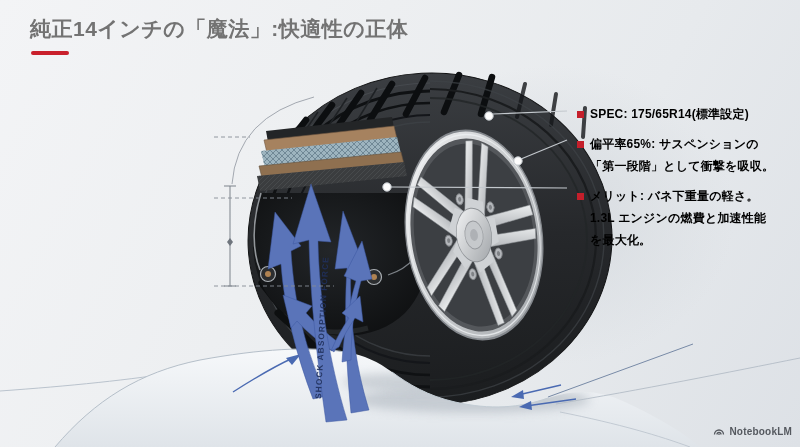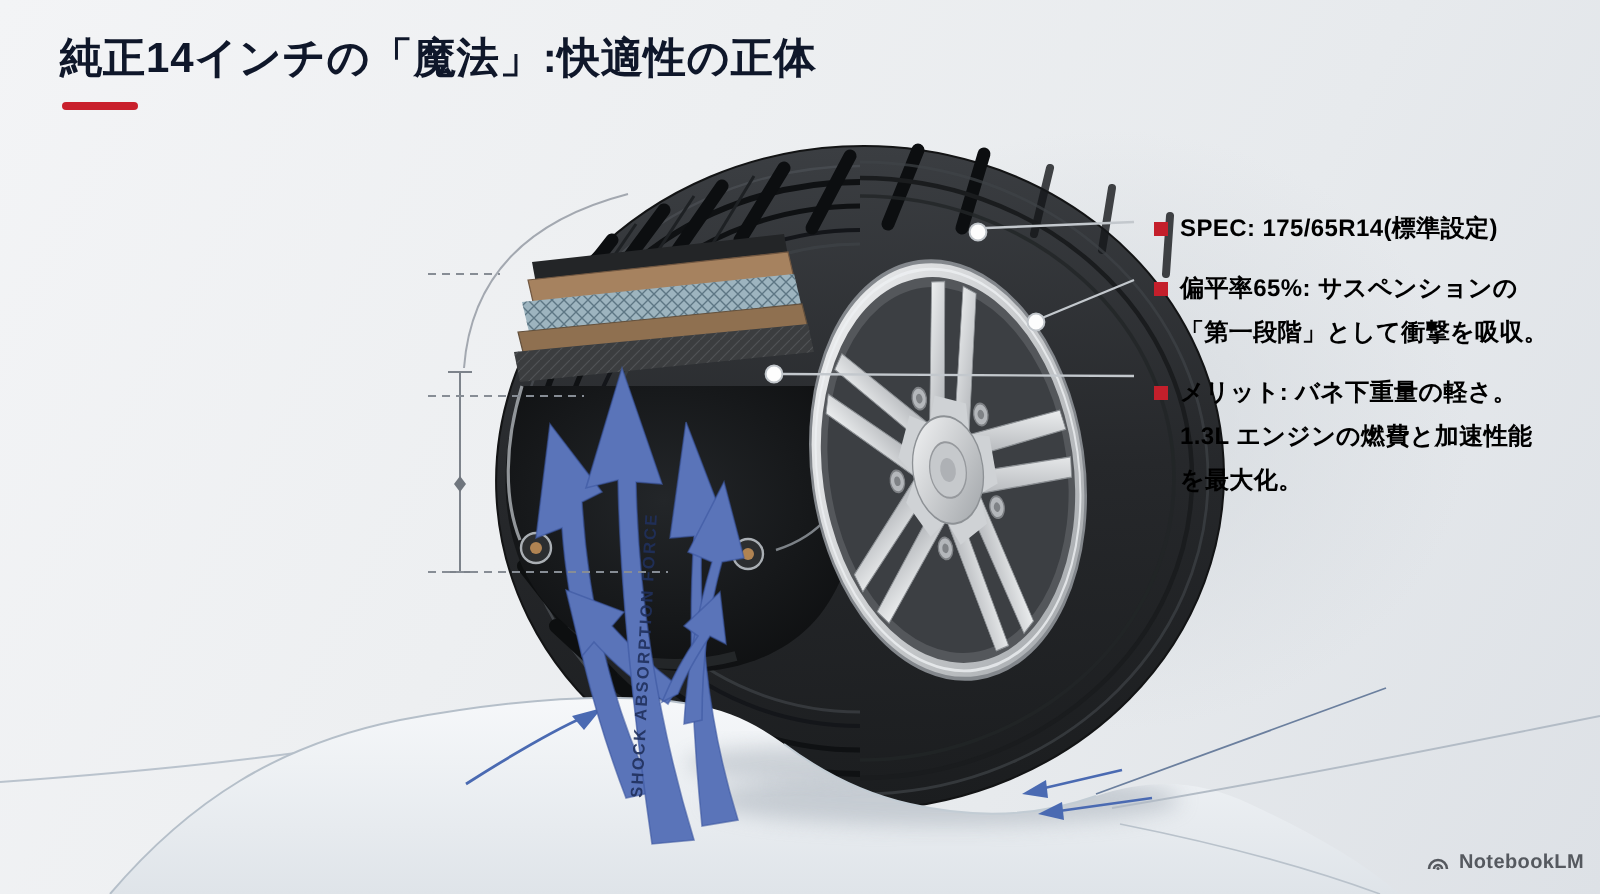--- a/index.html
+++ b/index.html
@@ -4,21 +4,21 @@
 <style>
   html,body{margin:0;padding:0;}
   body{
     width:800px;height:447px;overflow:hidden;position:relative;
     font-family:"Liberation Sans","DejaVu Sans",sans-serif;
     background:linear-gradient(118deg,#f3f4f6 0%,#edeff1 38%,#e7eaed 68%,#dde1e6 100%);
   }
   .stage{position:absolute;inset:0;width:800px;height:447px;}
   .title{
     position:absolute;left:30px;top:15px;
-    font-size:21px;font-weight:800;color:#0f172a;letter-spacing:.5px;
+    font-size:21px;font-weight:800;color:#737373;letter-spacing:.5px;
     white-space:nowrap;
   }
   .title-underline{
     position:absolute;left:31px;top:51px;width:38px;height:4px;
     background:#c9202c;border-radius:2px;
   }
   .bullets{
     position:absolute;left:577px;top:103px;width:228px;
     display:flex;flex-direction:column;gap:8px;
   }

